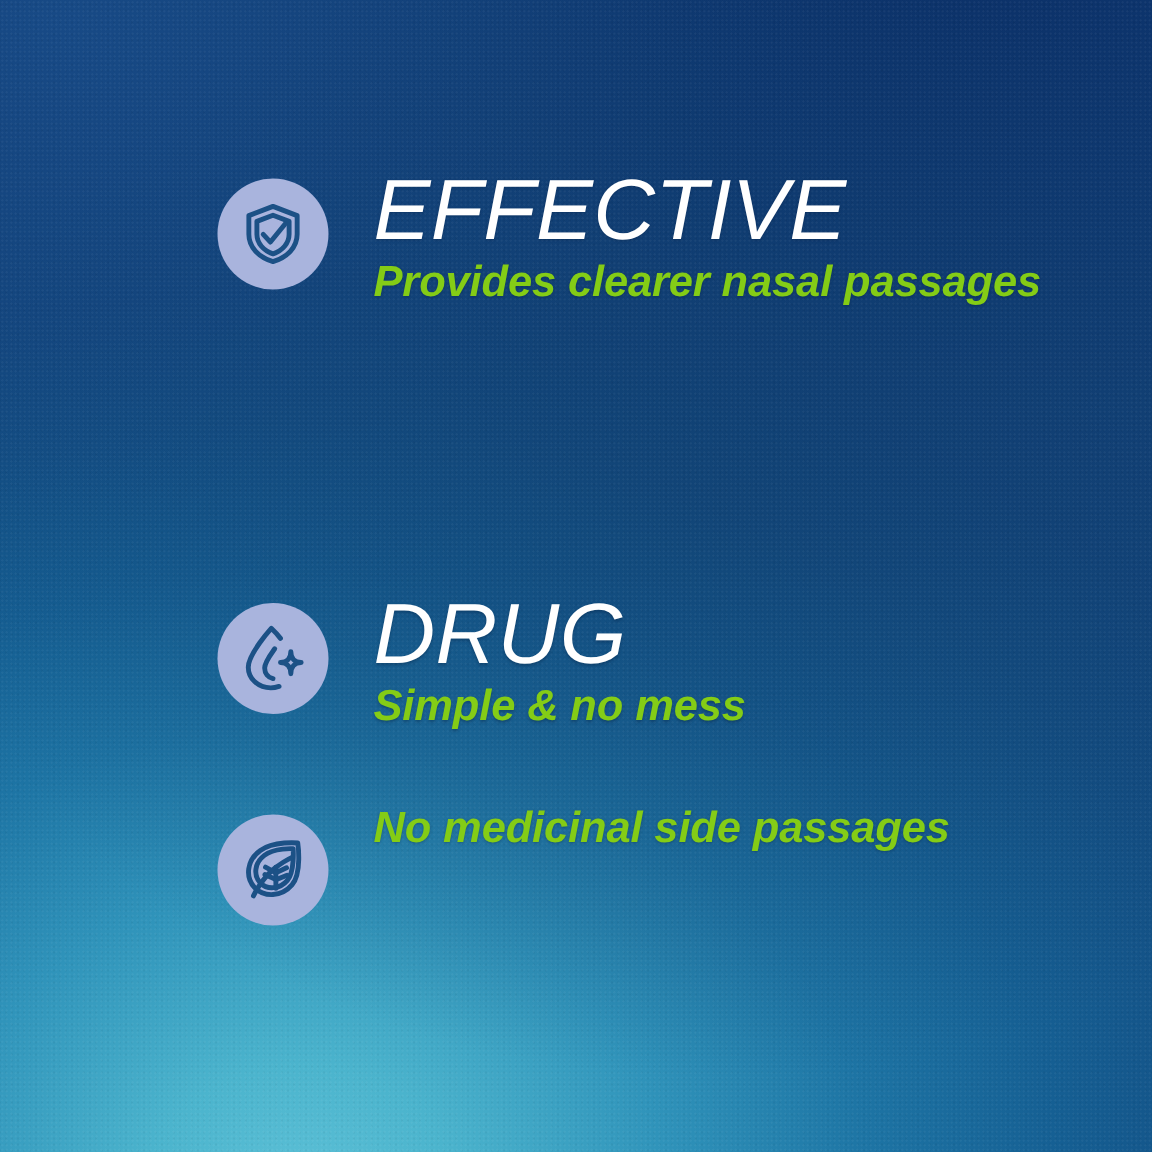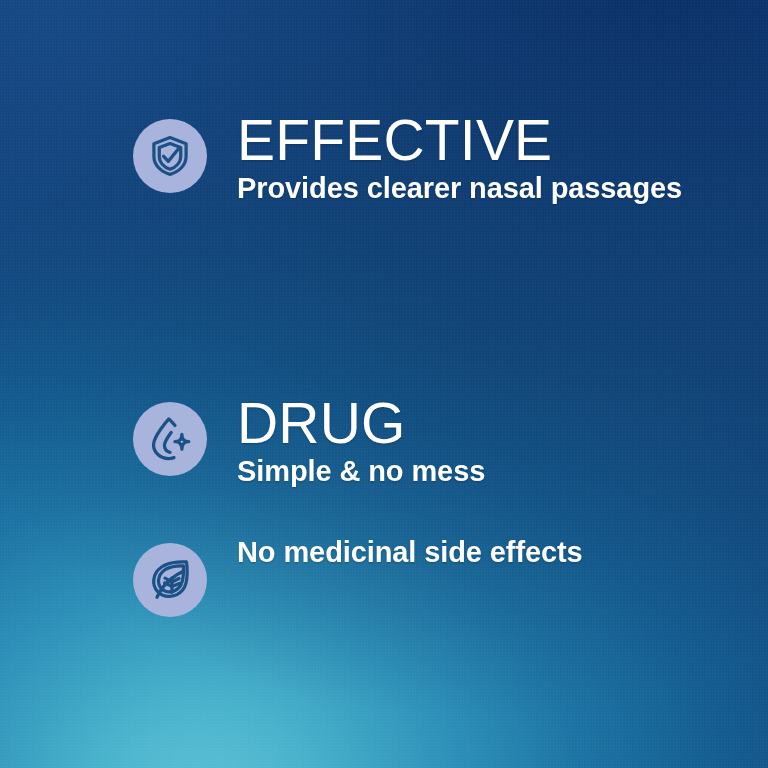--- a/index.html
+++ b/index.html
@@ -76,24 +76,25 @@
     background-image:
       radial-gradient(rgba(255,255,255,0.85) 0.6px, transparent 0.7px),
       radial-gradient(rgba(0,0,0,0.7) 0.6px, transparent 0.7px);
     background-size: 3px 3px, 4px 4px;
     background-position: 0 0, 2px 1px;
   }
 
   
   .features {
     position: absolute;
-    left: 0;
+    left: 12px;
     top: 0;
     width: 624px;
     height: 768px;
+    font-style: italic;
   }
   .feature-row {
     position: absolute;
     left: 133px;
     display: flex;
     align-items: flex-start;
   }
   .feature-row.r0 { top: 118px; }
   .feature-row.r1 { top: 259px; }
   .feature-row.r2 { top: 401px; }
@@ -130,21 +131,21 @@
   .feature-title {
     color: #ffffff;
     font-size: 57px;
     line-height: 60px;
     font-weight: 400;
     letter-spacing: 0.2px;
     white-space: nowrap;
     text-shadow: 0 1px 2px rgba(0,22,54,0.30);
   }
   .feature-sub {
-    color: #ffffff;
+    color: #84cc16;
     font-size: 29px;
     line-height: 34px;
     font-weight: 700;
     letter-spacing: -0.1px;
     margin-top: 1px;
     white-space: nowrap;
     text-shadow: 0 1px 2px rgba(0,22,54,0.30);
   }
 </style>
 </head>
@@ -196,18 +197,18 @@
           <path d="M19.0 4.6 C19.0 4.6 12.6 4.2 9.0 6.9 C5.4 9.6 5.2 14.0 7.6 16.5 C10.0 19.0 14.4 18.7 17.0 15.6 C19.6 12.5 19.0 4.6 19.0 4.6 Z"></path>
           <path d="M5.2 21.0 C5.2 21.0 8.0 15.0 12.6 11.4 C16.0 8.8 18.6 7.6 18.6 7.6"></path>
           <path d="M13.0 11.0 L13.0 18.4"></path>
           <path d="M13.0 13.0 L9.4 11.0"></path>
           <path d="M13.0 15.3 L9.2 13.6"></path>
           <path d="M13.0 13.0 L16.7 11.2"></path>
           <path d="M13.0 15.4 L16.9 13.8"></path>
         </svg>
       </div>
       <div class="feature-text">
-        <div class="feature-sub">No medicinal side effects</div>
+        <div class="feature-sub">No medicinal side passages</div>
       </div>
     </div>
 
   </div>
 </div>
 
 </body></html>

